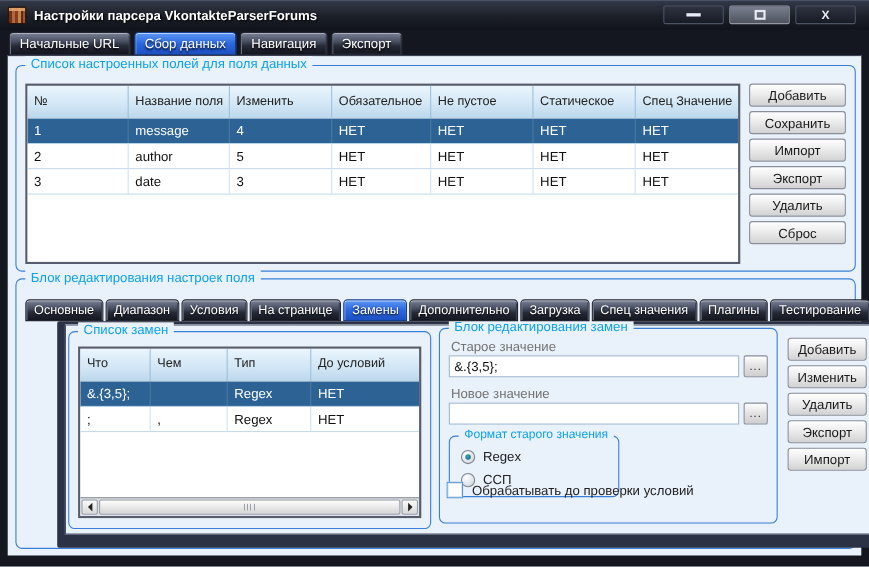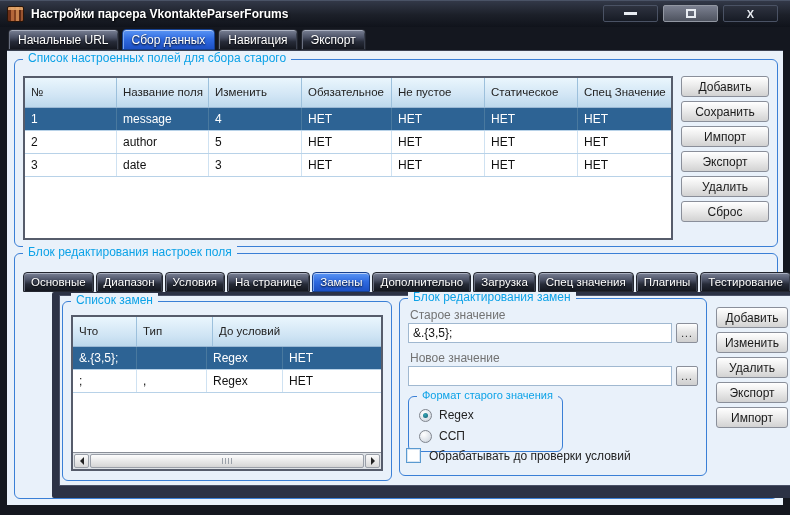--- a/index.html
+++ b/index.html
@@ -179,21 +179,21 @@
 <div class="tabstrip">
   <div class="tab">Начальные URL</div>
   <div class="tab active">Сбор данных</div>
   <div class="tab">Навигация</div>
   <div class="tab">Экспорт</div>
 </div>
 
 <div class="page">
 
   <div class="groupbox" style="left:7px; top:8px; width:764px; height:188px;">
-    <span class="legend">Список настроенных полей для сбора старого</span>
+    <span class="legend">Список настроенных полей для поля данных</span>
 
     <div class="datatable" style="left:8px; top:16px; width:650px; height:164px;">
       <div class="thead">
         <div class="th" style="width:92px">№</div>
         <div class="th" style="width:92px">Название поля</div>
         <div class="th" style="width:93px">Изменить</div>
         <div class="th" style="width:90px">Обязательное</div>
         <div class="th" style="width:93px">Не пустое</div>
         <div class="th" style="width:93px">Статическое</div>
         <div class="th" style="flex:1; border-right:none">Спец Значение</div>
@@ -255,20 +255,21 @@
     </div>
 
     <div class="darkpanel" style="left:4px; top:38px; width:754px; height:206px;">
       <div class="panel-inner">
 
         <div class="groupbox" style="left:3px; top:6px; width:330px; height:180px;">
           <span class="legend">Список замен</span>
           <div class="datatable" style="left:8px; top:13px; width:312px; height:156px;">
             <div class="thead">
               <div class="th" style="width:64px">Что</div>
+              <div class="th" style="width:70px">Чем</div>
               <div class="th" style="width:76px">Тип</div>
               <div class="th" style="flex:1; border-right:none">До условий</div>
             </div>
             <div class="trow selected">
               <div class="td" style="width:64px">&amp;.{3,5};</div>
               <div class="td" style="width:70px"></div>
               <div class="td" style="width:76px">Regex</div>
               <div class="td" style="flex:1; border-right:none">НЕТ</div>
             </div>
             <div class="trow">
@@ -306,21 +307,21 @@
             <div class="radiorow" style="left:10px; top:11px;">
               <span class="radio selected"></span>
               <span class="radiolabel">Regex</span>
             </div>
             <div class="radiorow" style="left:10px; top:32px;">
               <span class="radio"></span>
               <span class="radiolabel">ССП</span>
             </div>
           </div>
 
-          <div class="checkrow" style="left:6px; top:149px;">
+          <div class="checkrow" style="left:6px; top:139px;">
             <span class="checkbox"></span>
             <span class="radiolabel">Обрабатывать до проверки условий</span>
           </div>
         </div>
 
         <div class="btncol" style="left:657px; top:12px; width:72px;">
           <div class="btn">Добавить</div>
           <div class="btn">Изменить</div>
           <div class="btn">Удалить</div>
           <div class="btn">Экспорт</div>

